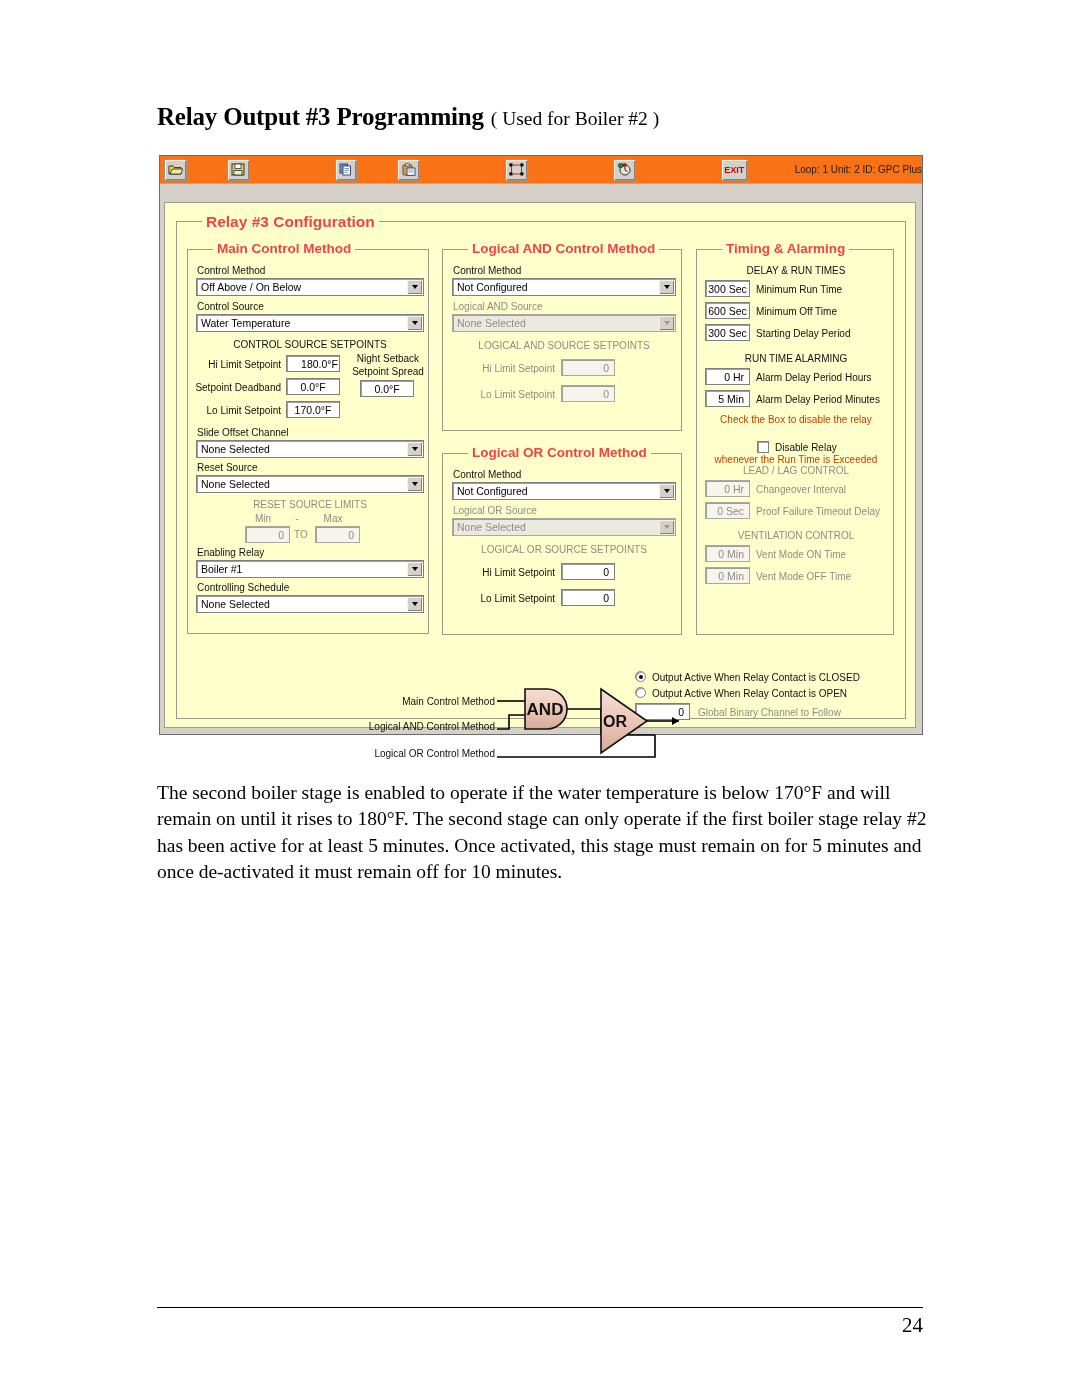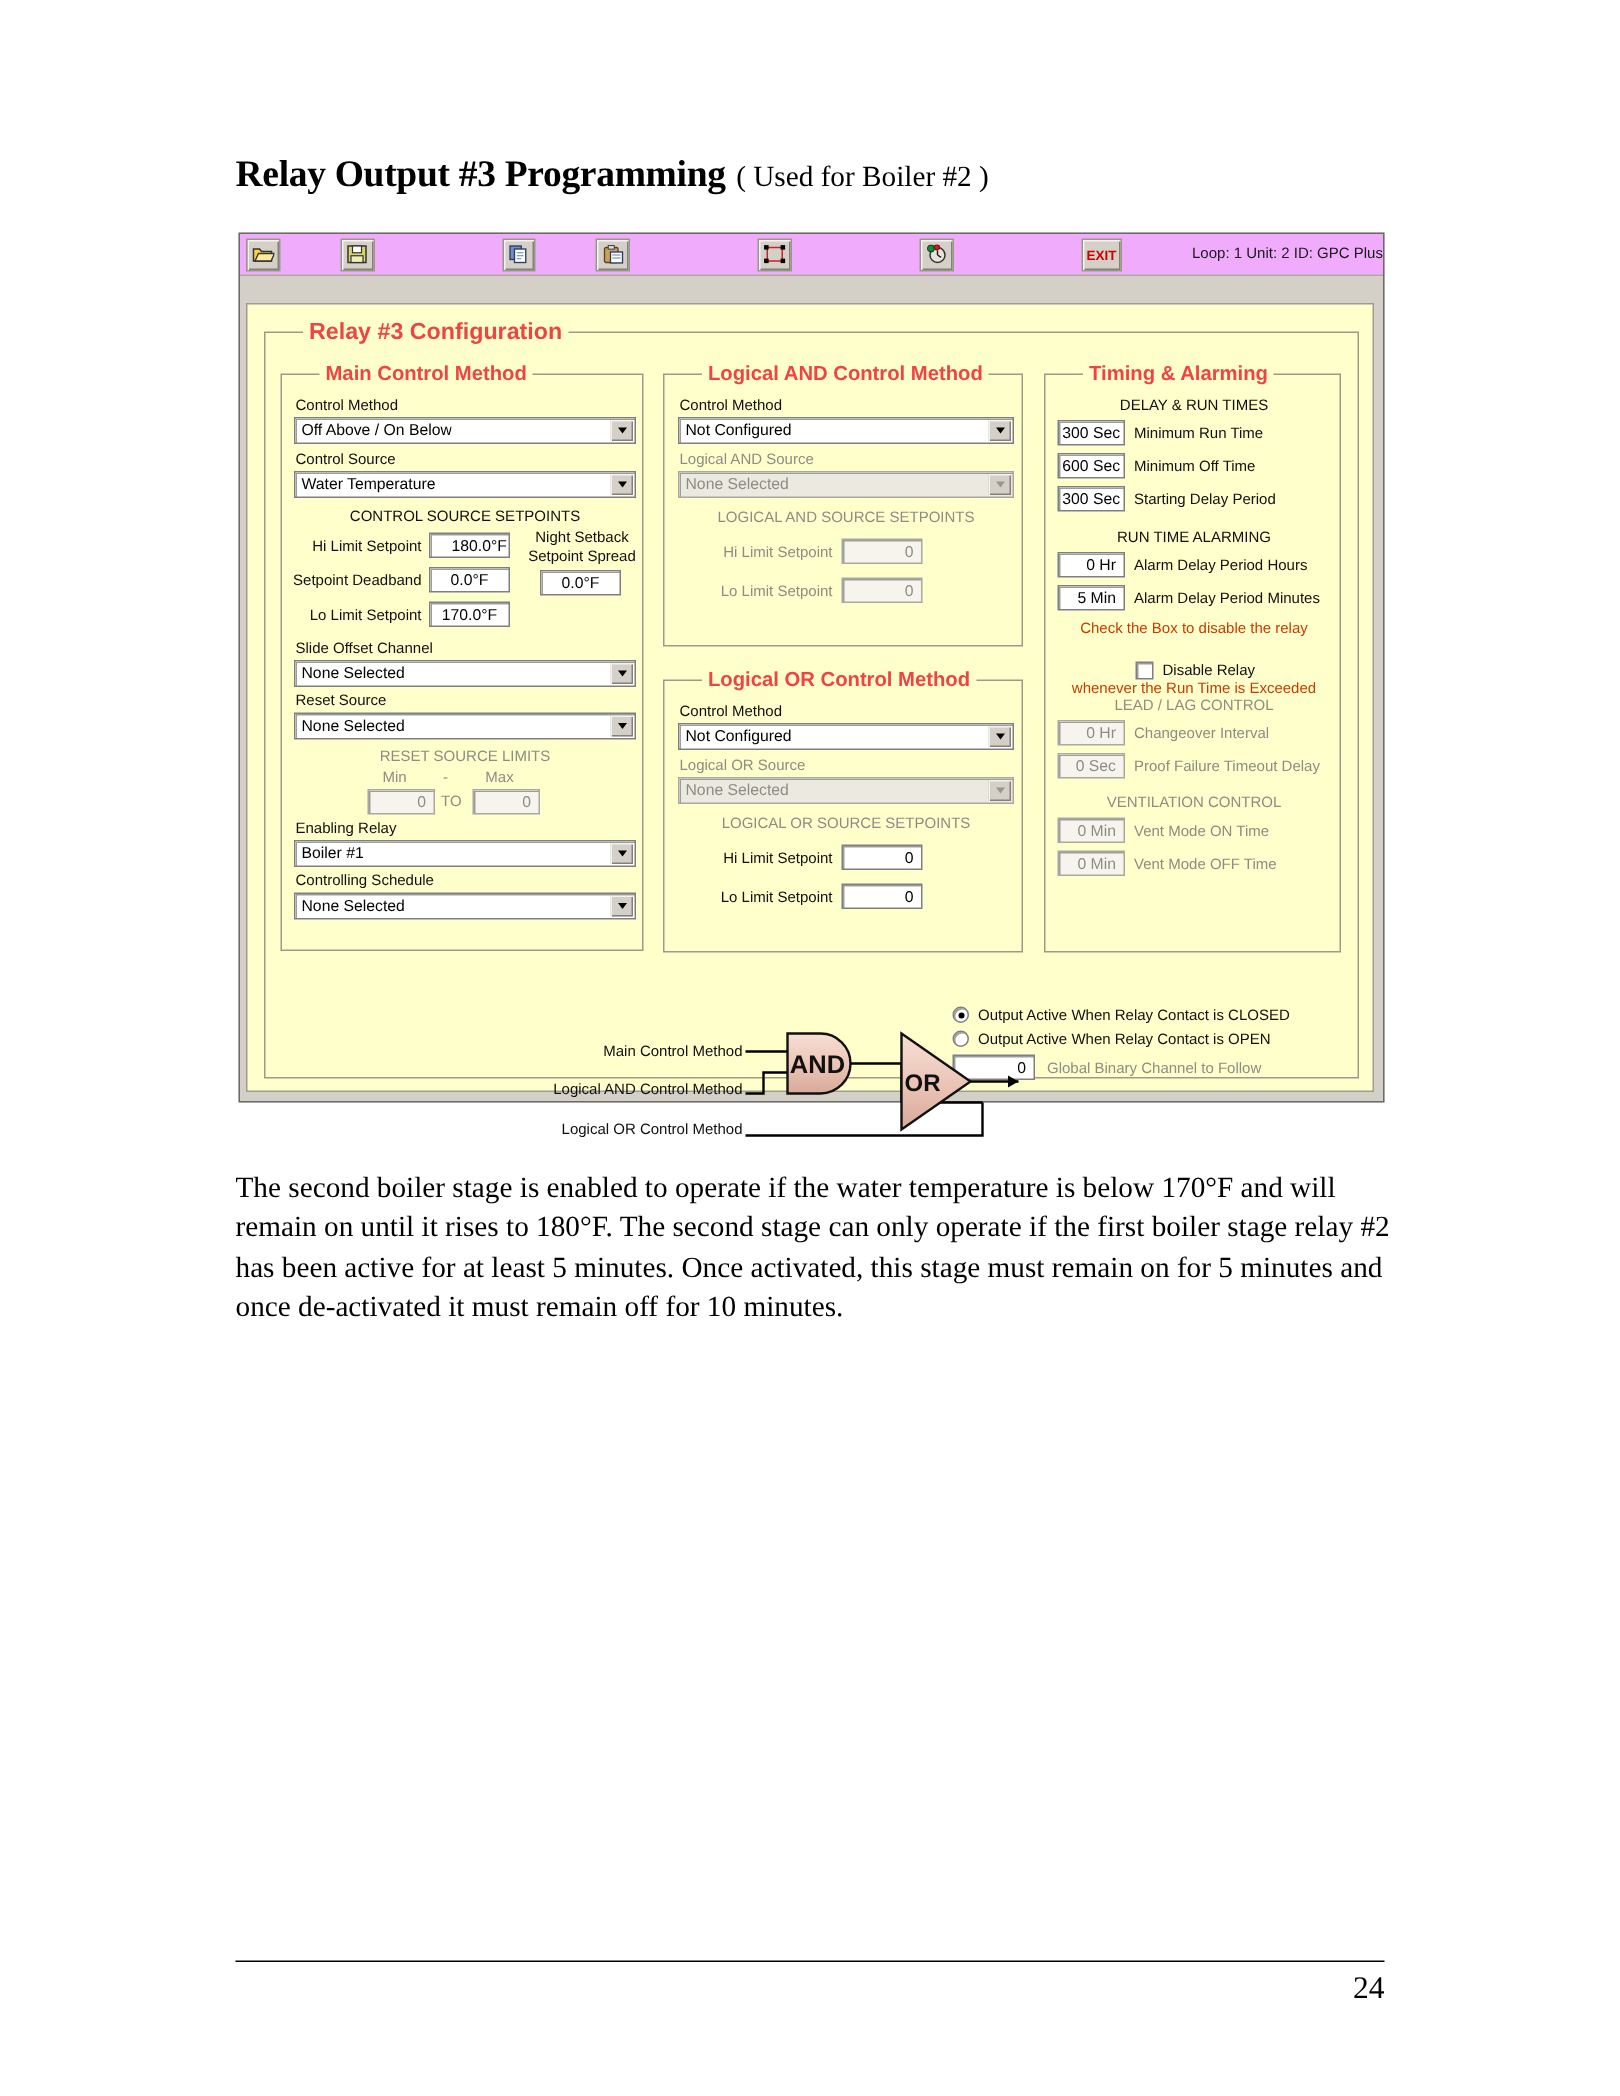--- a/index.html
+++ b/index.html
@@ -56,21 +56,21 @@
   .titlebar-text {
     color: #fff;
     font-family: "Liberation Sans", sans-serif;
     font-size: 10px;
     font-weight: bold;
     letter-spacing: 0.1px;
   }
 
   .toolbar {
     height: 27px;
-    background: #f0abfc;
+    background: #f97316;
     display: flex;
     align-items: center;
     padding-left: 4px;
     border-bottom: 1px solid #b0aca4;
     gap: 39px;
   }
   .tb-btn {
     width: 23px;
     height: 22px;
     border: 1px solid #9a968e;

